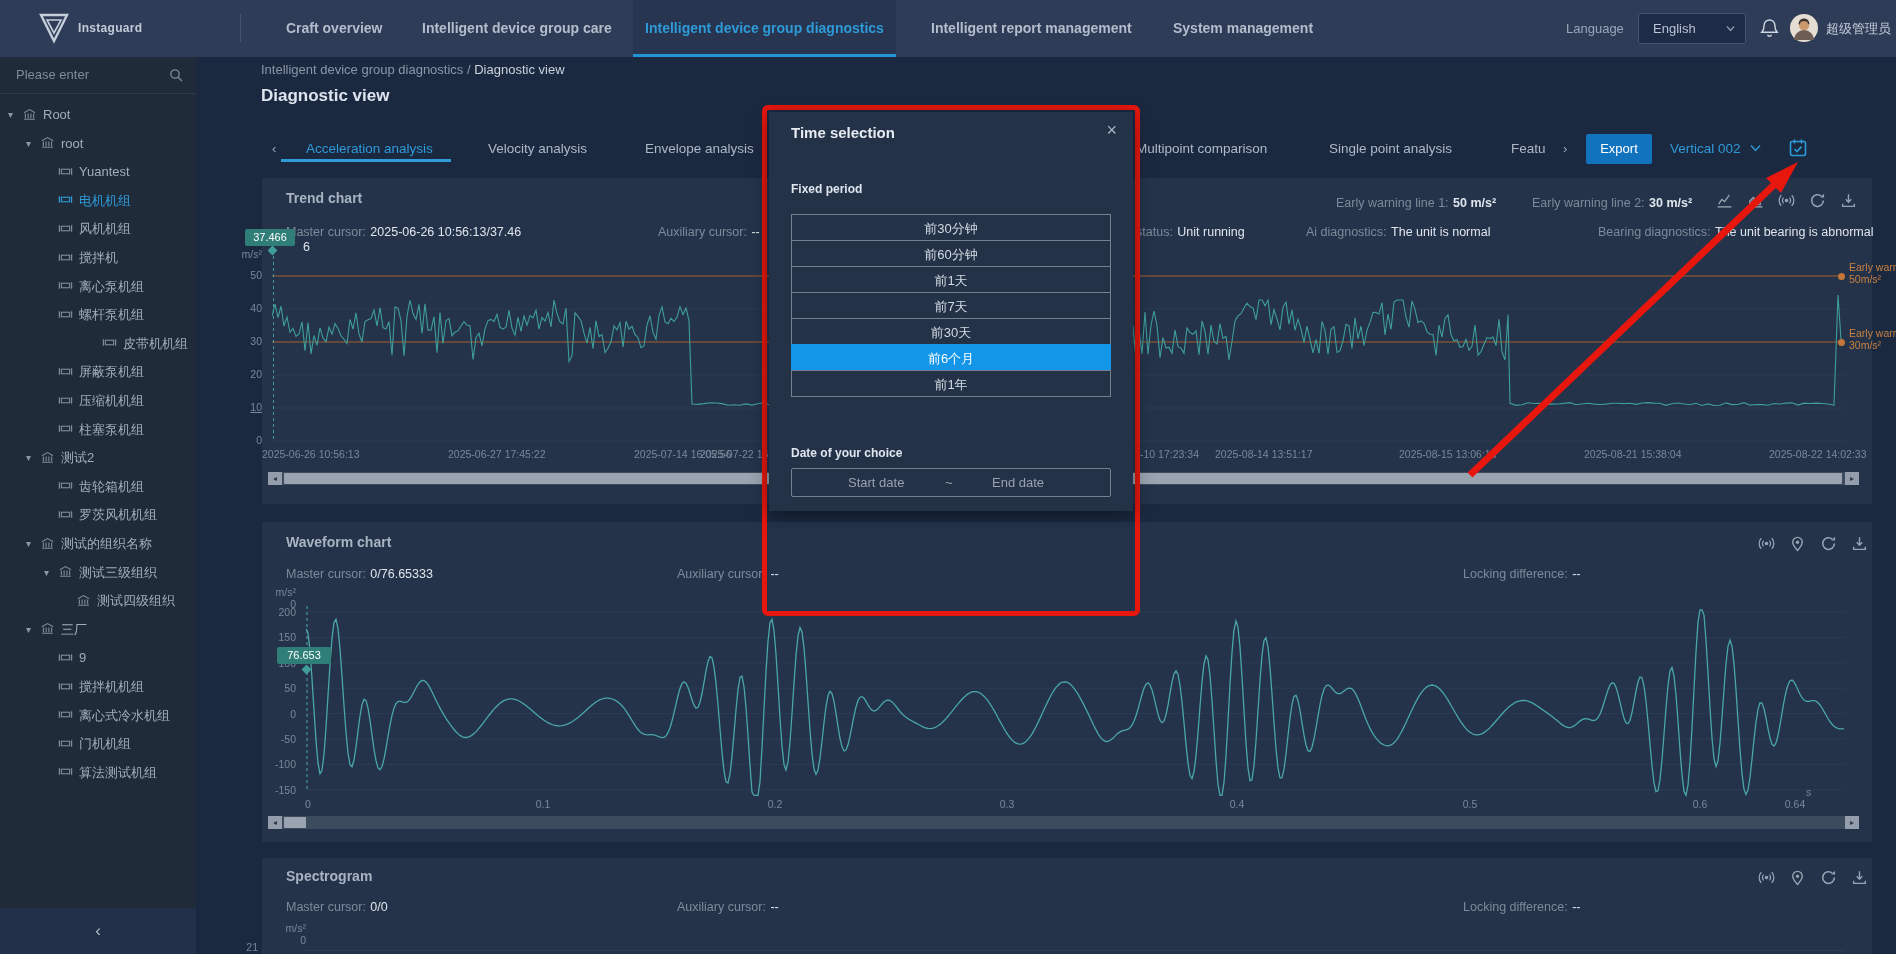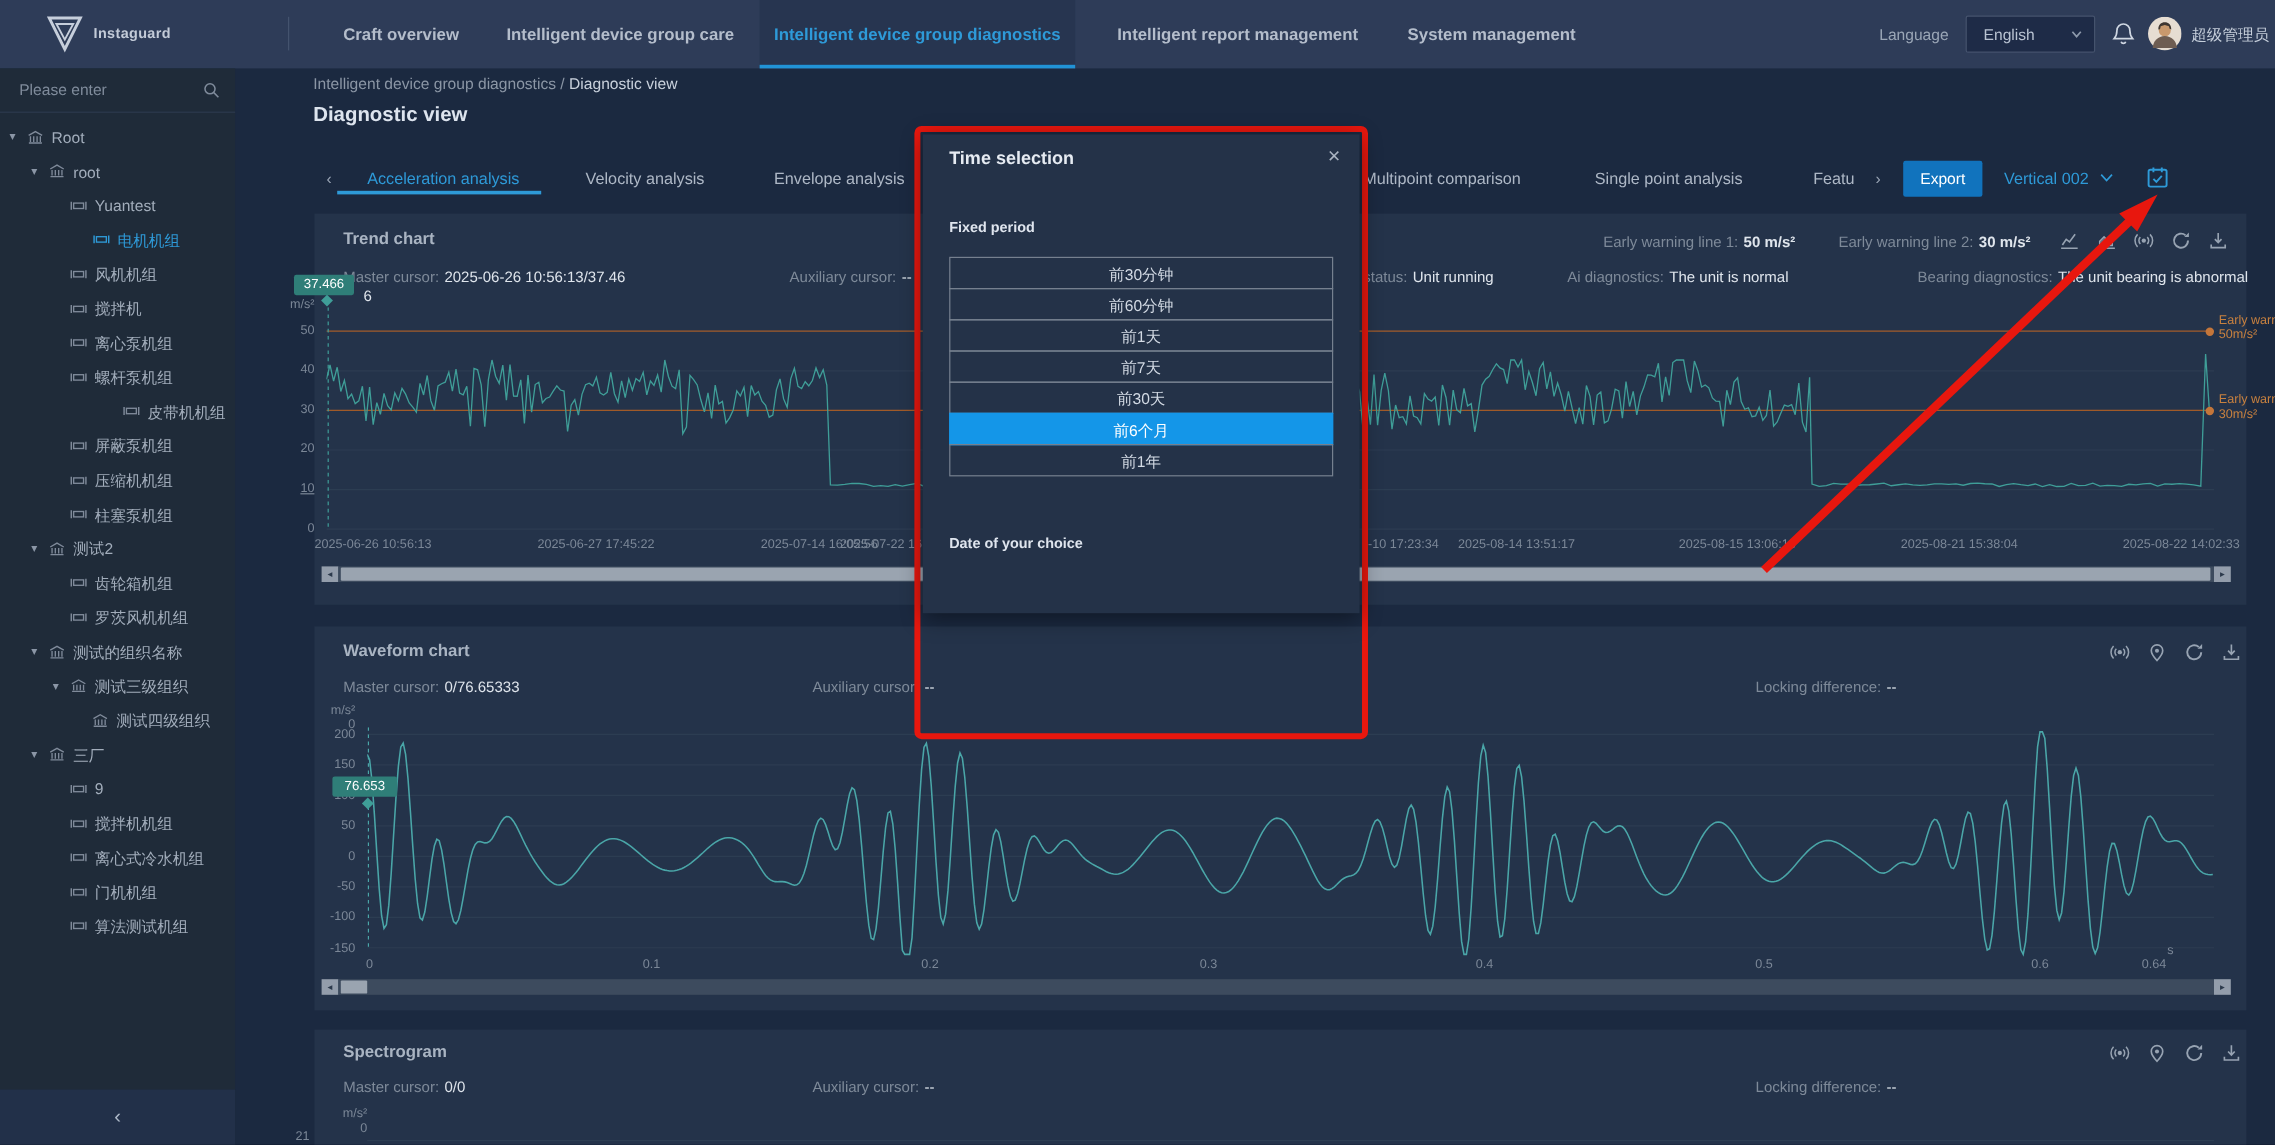--- a/index.html
+++ b/index.html
@@ -130,21 +130,21 @@
               <path d="M3.6 7v5M6.5 7v5M9.5 7v5M12.4 7v5M2.2 13h11.6" stroke="currentColor" stroke-width="1.2"></path>
             </svg></span><span class="lbl">Root</span></div>
         <div class="tree-row" style="top: 70.6px; padding-left: 26px;"><span class="tree-caret">▾</span><span class="tree-ico"><svg width="15" height="15" viewBox="0 0 16 16">
               <path d="M2 6.2L8 2.8l6 3.4" fill="none" stroke="currentColor" stroke-width="1.2"></path>
               <path d="M3.6 7v5M6.5 7v5M9.5 7v5M12.4 7v5M2.2 13h11.6" stroke="currentColor" stroke-width="1.2"></path>
             </svg></span><span class="lbl">root</span></div>
         <div class="tree-row" style="top: 99.2px; padding-left: 44px;"><span class="tree-caret"></span><span class="tree-ico"><svg width="15" height="15" viewBox="0 0 16 16">
               <path d="M1.5 4.5v7M14.5 4.5v7" stroke="currentColor" stroke-width="1.3"></path>
               <rect x="3.6" y="5.6" width="8.8" height="4.8" fill="none" stroke="currentColor" stroke-width="1.2"></rect>
             </svg></span><span class="lbl">Yuantest</span></div>
-        <div class="tree-row selected" style="top: 127.8px; padding-left: 63px;"><span class="tree-caret"></span><span class="tree-ico"><svg width="15" height="15" viewBox="0 0 16 16">
+        <div class="tree-row selected" style="top: 127.8px; padding-left: 44px;"><span class="tree-caret"></span><span class="tree-ico"><svg width="15" height="15" viewBox="0 0 16 16">
               <path d="M1.5 4.5v7M14.5 4.5v7" stroke="currentColor" stroke-width="1.3"></path>
               <rect x="3.6" y="5.6" width="8.8" height="4.8" fill="none" stroke="currentColor" stroke-width="1.2"></rect>
             </svg></span><span class="lbl">电机机组</span></div>
         <div class="tree-row" style="top: 156.4px; padding-left: 44px;"><span class="tree-caret"></span><span class="tree-ico"><svg width="15" height="15" viewBox="0 0 16 16">
               <path d="M1.5 4.5v7M14.5 4.5v7" stroke="currentColor" stroke-width="1.3"></path>
               <rect x="3.6" y="5.6" width="8.8" height="4.8" fill="none" stroke="currentColor" stroke-width="1.2"></rect>
             </svg></span><span class="lbl">风机机组</span></div>
         <div class="tree-row" style="top: 185px; padding-left: 44px;"><span class="tree-caret"></span><span class="tree-ico"><svg width="15" height="15" viewBox="0 0 16 16">
               <path d="M1.5 4.5v7M14.5 4.5v7" stroke="currentColor" stroke-width="1.3"></path>
               <rect x="3.6" y="5.6" width="8.8" height="4.8" fill="none" stroke="currentColor" stroke-width="1.2"></rect>
@@ -422,20 +422,25 @@
       <div id="modal-options">
           <div class="opt" style="top: 102px;">前30分钟</div>
           <div class="opt" style="top: 128px;">前60分钟</div>
           <div class="opt" style="top: 154px;">前1天</div>
           <div class="opt" style="top: 180px;">前7天</div>
           <div class="opt" style="top: 206px;">前30天</div>
           <div class="opt sel" style="top: 232px;">前6个月</div>
           <div class="opt" style="top: 258px;">前1年</div>
         </div>
       <span class="modal-sub" style="top:334px;">Date of your choice</span>
+      <div class="date-input">
+        <span style="left:56px;">Start date</span>
+        <span style="left:153px;">~</span>
+        <span style="left:200px;">End date</span>
+      </div>
     </div>
   </div>
 
   <svg class="abs" style="left:1440px;top:130px;z-index:60;pointer-events:none;" width="396" height="356">
     <line x1="30" y1="345" x2="336" y2="53" stroke="#e8170e" stroke-width="7"></line>
     <polygon points="358,32 341,63 326,48" fill="#e8170e"></polygon>
   </svg>
 
 </div>
 

